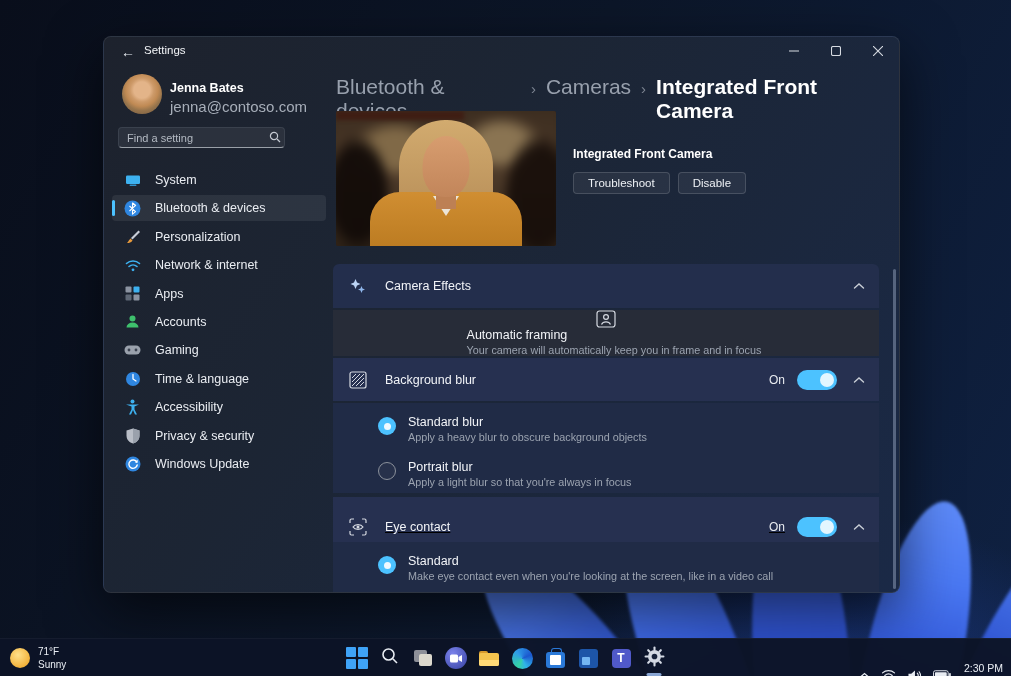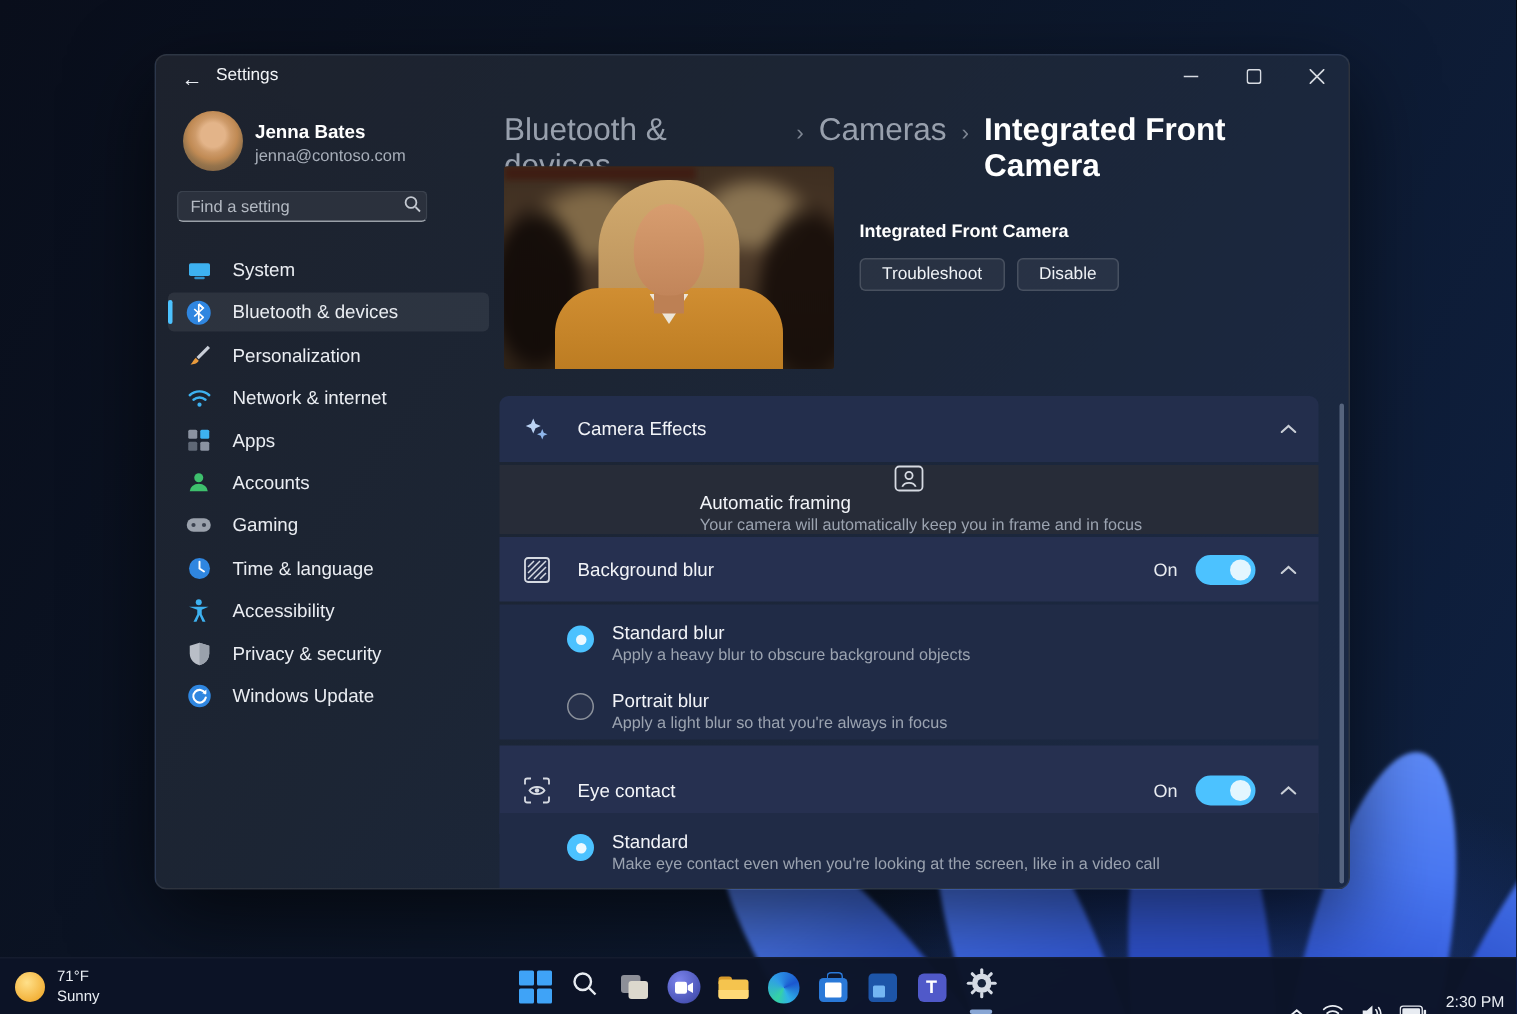--- a/index.html
+++ b/index.html
@@ -28,21 +28,21 @@
   .back { position:absolute; left:12px; top:4px; width:24px; height:22px; color:#e8ecf2;
           font-size:14px; display:flex; align-items:center; justify-content:center; border-radius:4px; }
   .apptitle { position:absolute; left:40px; top:7px; font-size:11.5px; color:#f2f4f7; }
   .wc { position:absolute; top:0; right:0; display:flex; }
   .wc div { width:42px; height:27px; display:flex; align-items:center; justify-content:center; }
   .wc svg { stroke:#d7dbe2; stroke-width:1.1; fill:none; }
 
   .avatar { position:absolute; left:18px; top:37px; width:40px; height:40px; border-radius:50%;
             background:radial-gradient(circle at 50% 40%, #e3b489 0 26%, #cd9a69 38%, #c08a54 52%, #96744c 66%, #6d543e 100%); }
   .pname { position:absolute; left:66px; top:44px; font-size:12.5px; font-weight:700; color:#fff; }
-  .pmail { position:absolute; left:66px; top:61px; font-size:11px; color:#a7aeb9; }
+  .pmail { position:absolute; left:66px; top:61px; font-size:15px; color:#a7aeb9; }
 
   .searchbox { position:absolute; left:14px; top:90px; width:167px; height:21px; border-radius:4px;
                background:#2b313d; border:1px solid #3a414d; border-bottom:1px solid #9aa0a8;
                display:flex; align-items:center; padding:0 8px; }
   .searchbox input { flex:1; background:transparent; border:none; outline:none;
                      font-size:11px; color:#dfe3e9; font-family:inherit; }
   .searchbox input::placeholder { color:#b4bac3; }
 
   .nav { position:absolute; left:8px; top:130px; width:214px; display:flex; flex-direction:column; gap:2.4px; }
   .nav-item { display:flex; align-items:center; gap:14px; padding:0 12px; height:26px;
@@ -83,21 +83,21 @@
   .cambtns { position:absolute; left:240px; top:135px; display:flex; gap:8px; }
   .btn { height:22px; padding:0 14px; font-size:11.5px; color:#eef1f5; border-radius:4px;
          background:rgba(255,255,255,.06); border:1px solid rgba(255,255,255,.15);
          display:flex; align-items:center; }
 
   .card { position:absolute; left:0; width:546px; display:flex; align-items:center; padding:0 14px; }
   .hdr   { top:227px; height:44px; background:#232e4c; border-radius:6px 6px 0 0; }
   .row1  { top:273px; height:46px; background:#272c38;flex-direction:column; }
   .row2  { top:321px; height:43px; background:#263050; }
   .pan1  { top:366px; height:90px; background:#202b46; display:block;text-decoration:underline; }
-  .row3  { top:460px; height:59px; background:#263050; }
+  .row3  { top:460px; height:59px; background:#263050;text-decoration:underline; }
   .pan2  { top:505px; height:70px; background:#202b46; display:block; }
 
   .ricon { width:22px; display:flex; justify-content:center; }
   .rtext { flex:1; margin-left:16px; }
   .rtitle { font-size:12.5px; color:#f2f4f8; }
   .rsub { font-size:10.8px; color:#9ba3b0; margin-top:2px; }
   .state { font-size:12px; color:#e8ebf0; margin-right:12px; }
   .chev { margin-left:16px; display:flex; }
   .toggle { width:40px; height:20px; border-radius:10px; position:relative; flex:none; }
   .toggle.on { background:#4cc2ff; }

